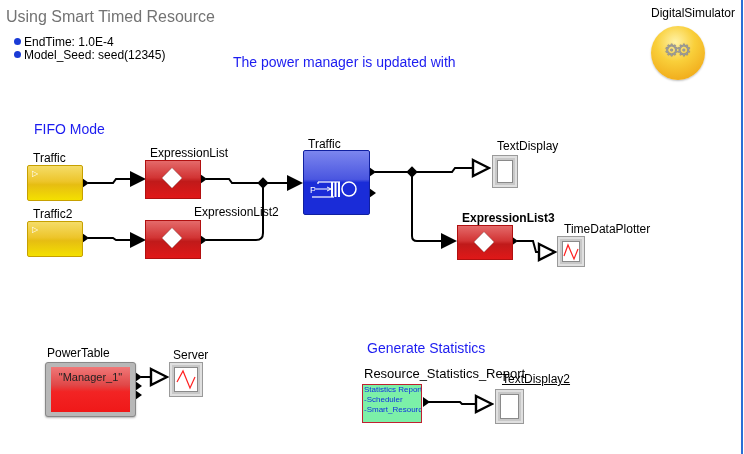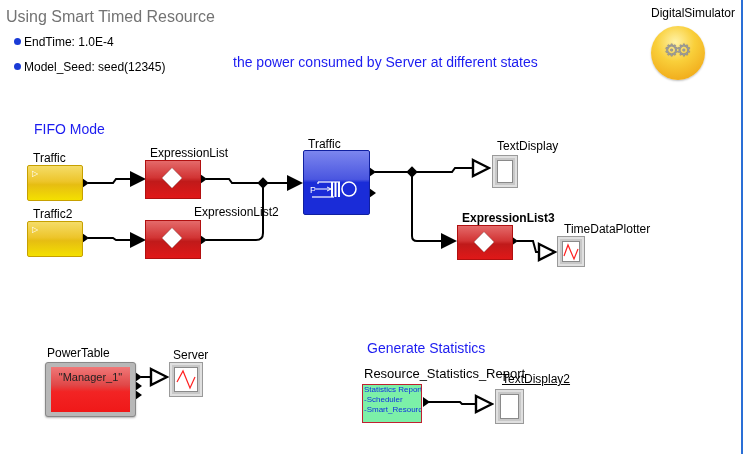--- a/index.html
+++ b/index.html
@@ -34,26 +34,26 @@
   .statsrep { width:60px; height:39px; border:1px solid #c02030; background:#7cf0a8; font-size:8px; color:#1030e0; line-height:10px; padding-left:1px; box-sizing:border-box; overflow:hidden; white-space:nowrap; }
   svg.wires { position:absolute; left:0; top:0; }
 </style>
 </head>
 <body>
 
 <div class="abs title">Using Smart Timed Resource</div>
 <div class="abs param" style="top:35px;">
   <span class="dot"></span><span>EndTime: 1.0E-4</span>
 </div>
-<div class="abs param" style="top:60px;text-align:center;">
+<div class="abs param" style="top:48px;text-align:center;">
   <span class="dot"></span><span>Model_Seed: seed(12345)</span>
 </div>
 
 <div class="abs note">
-  <div>the power consumed by Server at different states</div>
+  <div>The power manager is updated with</div>
 </div>
 
 <div class="abs blue-label" style="left:34px; top:121px;">FIFO Mode</div>
 <div class="abs blue-label" style="left:367px; top:340px;">Generate Statistics</div>
 
 <div class="abs ds-label">DigitalSimulator</div>
 <div class="abs ds-icon">
   <span class="gears">⚙⚙</span>
 </div>
 <div class="abs right-border"></div>

